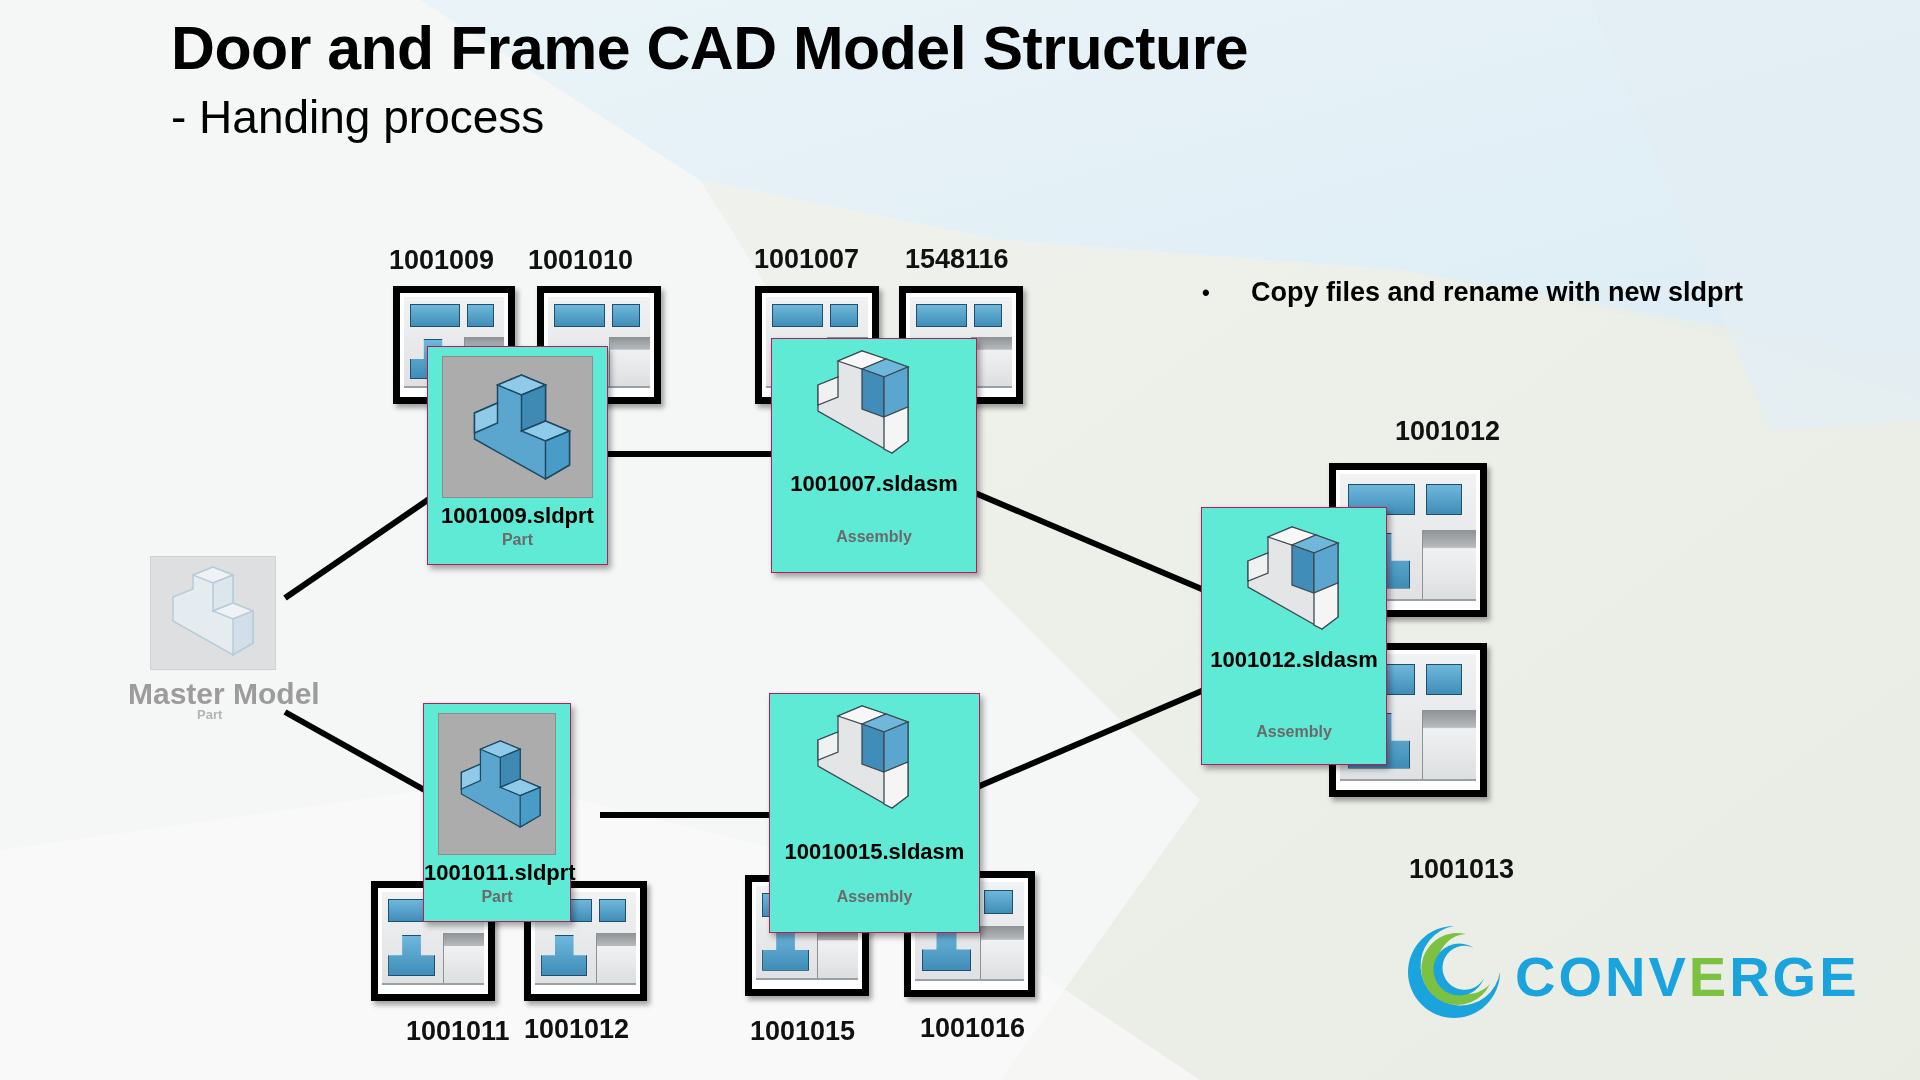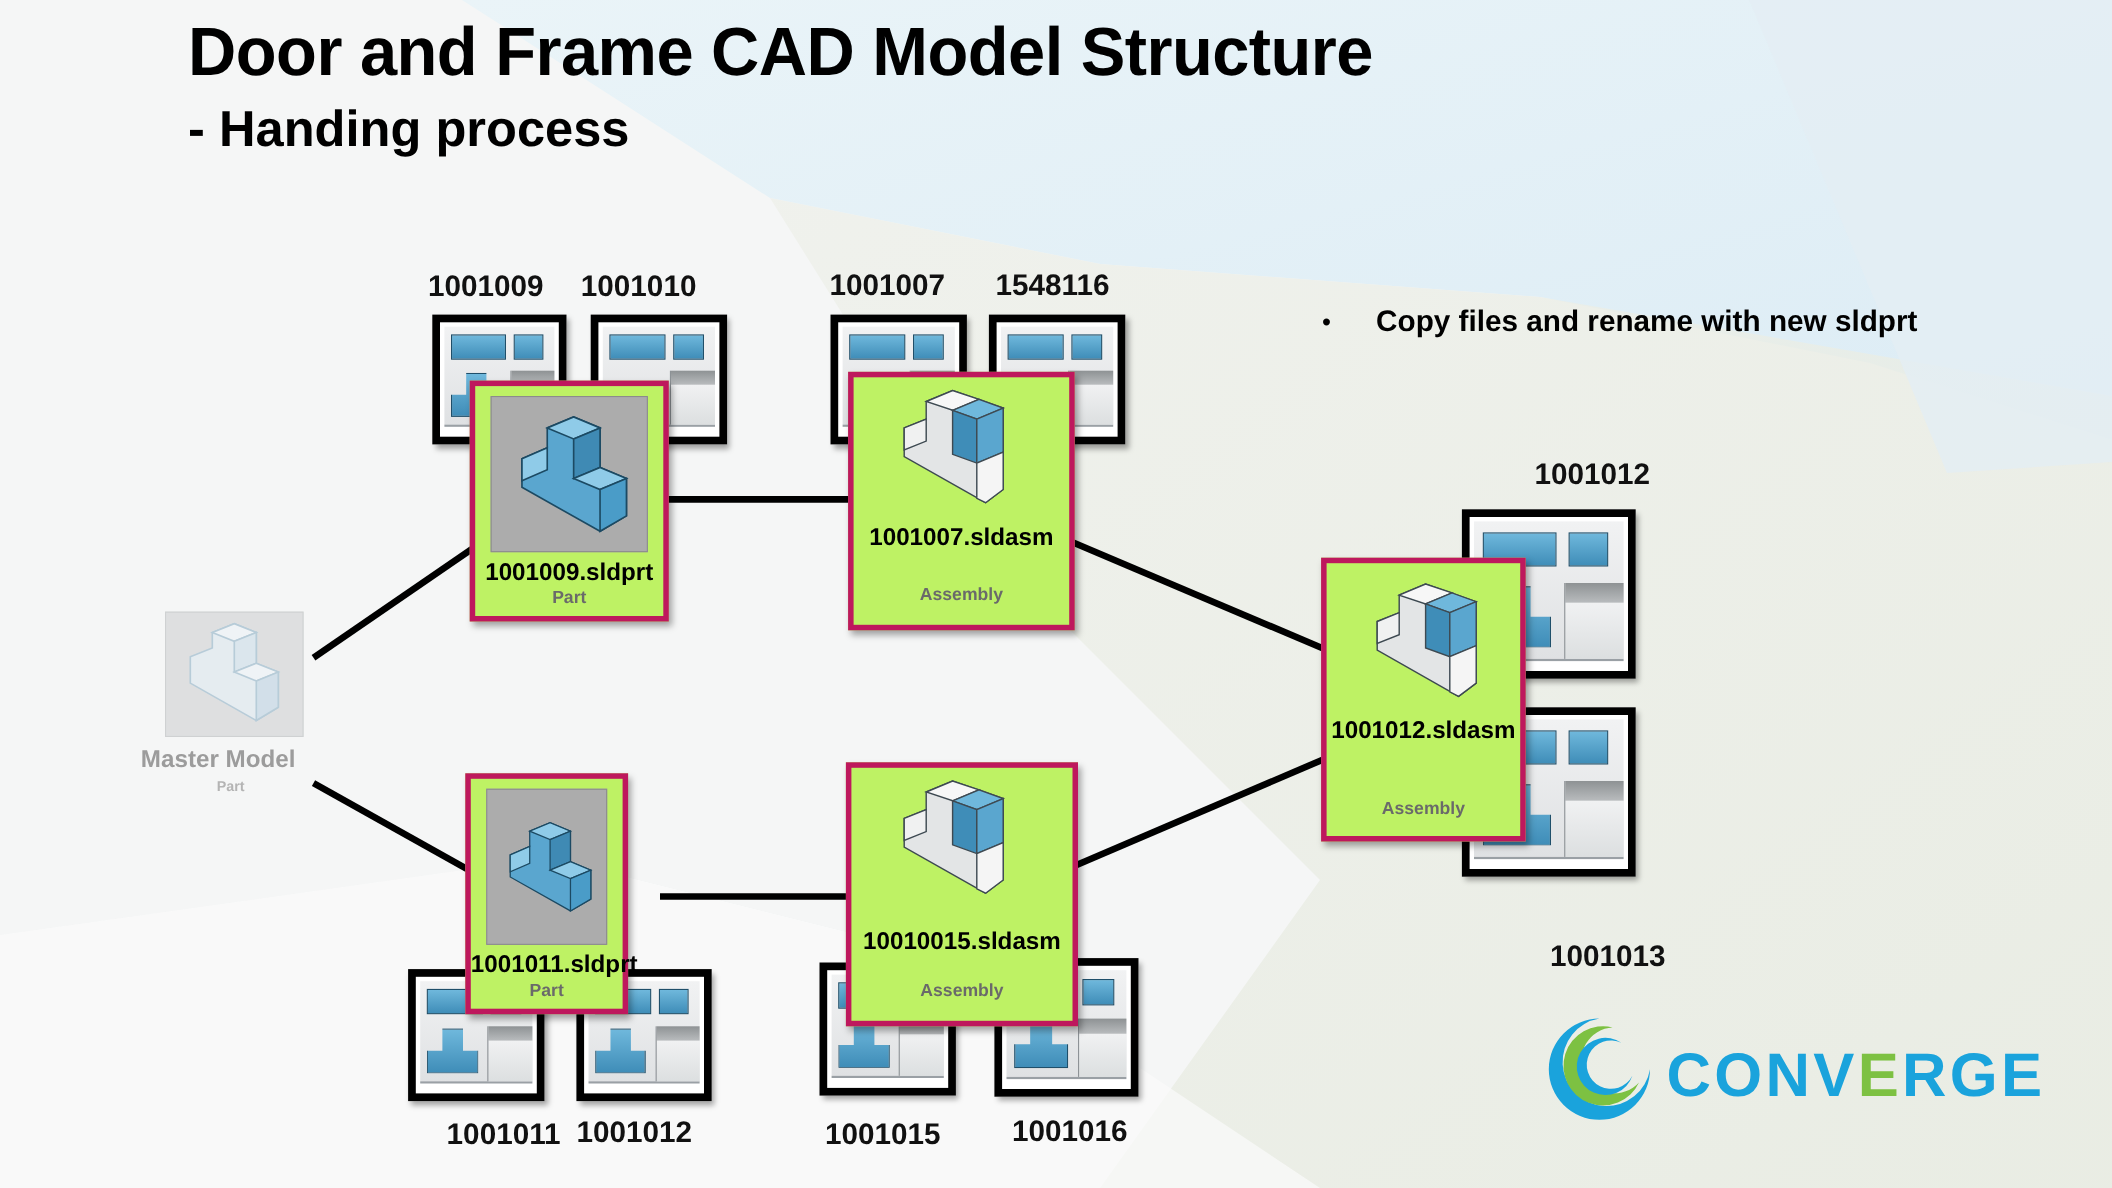--- a/index.html
+++ b/index.html
@@ -10,21 +10,21 @@
   }
   .bg { position:absolute; inset:0; }
   .title {
     position:absolute; left:171px; top:12px;
     font-size:62px; font-weight:bold; color:#000; letter-spacing:-0.5px;
     transform:scaleX(0.98); transform-origin:left top;
     white-space:nowrap;
   }
   .subtitle {
     position:absolute; left:171px; top:90px;
-    font-size:46px; font-weight:bold; color:#000; white-space:nowrap;
+    font-size:46px; font-weight:normal; color:#000; white-space:nowrap;
   }
   .bullet {
     position:absolute; left:1198px; top:277px; font-size:27px; font-weight:bold;
     color:#000; white-space:nowrap; display:flex; gap:0;
   }
   .bullet .dot { width:49px; font-size:22px; padding-top:3px; padding-left:4px; }
   .num {
     position:absolute; font-size:27px; font-weight:bold; color:#111; white-space:nowrap;
   }
   .conn { position:absolute; left:0; top:0; }
@@ -49,40 +49,40 @@
   .drw .b3 { left:6%; top:47%; width:44%; height:43%;
     clip-path:polygon(30% 0,70% 0,70% 50%,100% 50%,100% 100%,0 100%,0 50%,30% 50%); }
   .drw .tb {
     position:absolute; left:60%; right:0; top:45%; bottom:0;
     border-left:1.5px solid #8d9296;
     background:linear-gradient(180deg,#8e9294 0%,#b7babc 25%,#f0f1f2 27%,#dcdfe0 100%);
   }
 
   
   .card {
-    position:absolute; background:#bef264; border:5px solid #be185d; box-sizing:border-box;
+    position:absolute; background:#5eead4; border:1px solid #be185d; box-sizing:border-box;
     box-shadow:3px 4px 6px rgba(0,0,0,0.35);
     text-align:center;
   }
   .card .thumb {
     position:absolute; left:14px; right:14px; top:9px;
     background:#acacac; border:1px solid #8c8c8c;
   }
   .card .fname {
     position:absolute; left:0; right:0; font-size:22px; font-weight:bold; color:#000; white-space:nowrap;
   }
   .card .ftype {
     position:absolute; left:0; right:0; font-size:16px; font-weight:bold; color:#6a6a6a;
   }
   .master {
     position:absolute; left:150px; top:556px; width:124px; height:112px;
     background:#dadcdd; border:1px solid #c9cbcc; opacity:0.85;
   }
   .master-name {
-    position:absolute; left:128px; top:677px; font-size:22px; font-weight:bold; color:#9c9c9c; white-space:nowrap;
+    position:absolute; left:128px; top:677px; font-size:30px; font-weight:bold; color:#9c9c9c; white-space:nowrap;
   }
   .master-type {
     position:absolute; left:197px; top:707px; font-size:13px; font-weight:bold; color:#b4b4b4;
   }
   .logo { position:absolute; left:1404px; top:922px; }
   .logo-text {
     position:absolute; left:1515px; top:944px; font-size:56px; font-weight:bold;
     color:#1aa3dc; letter-spacing:3px; white-space:nowrap;
   }
   .logo-text .g { color:#7dc142; }

